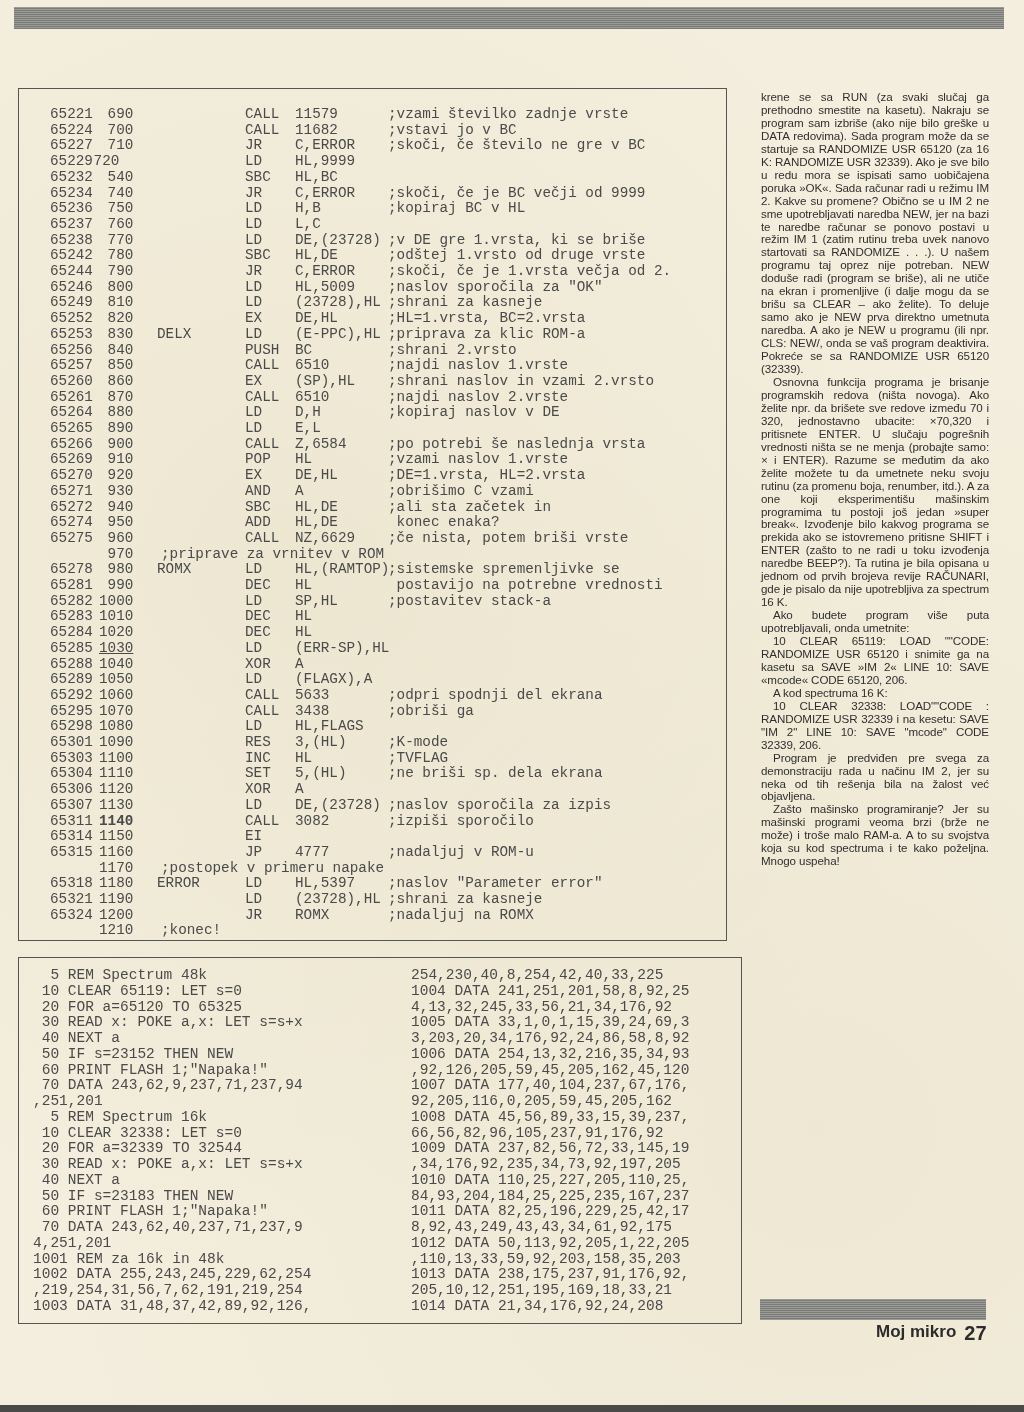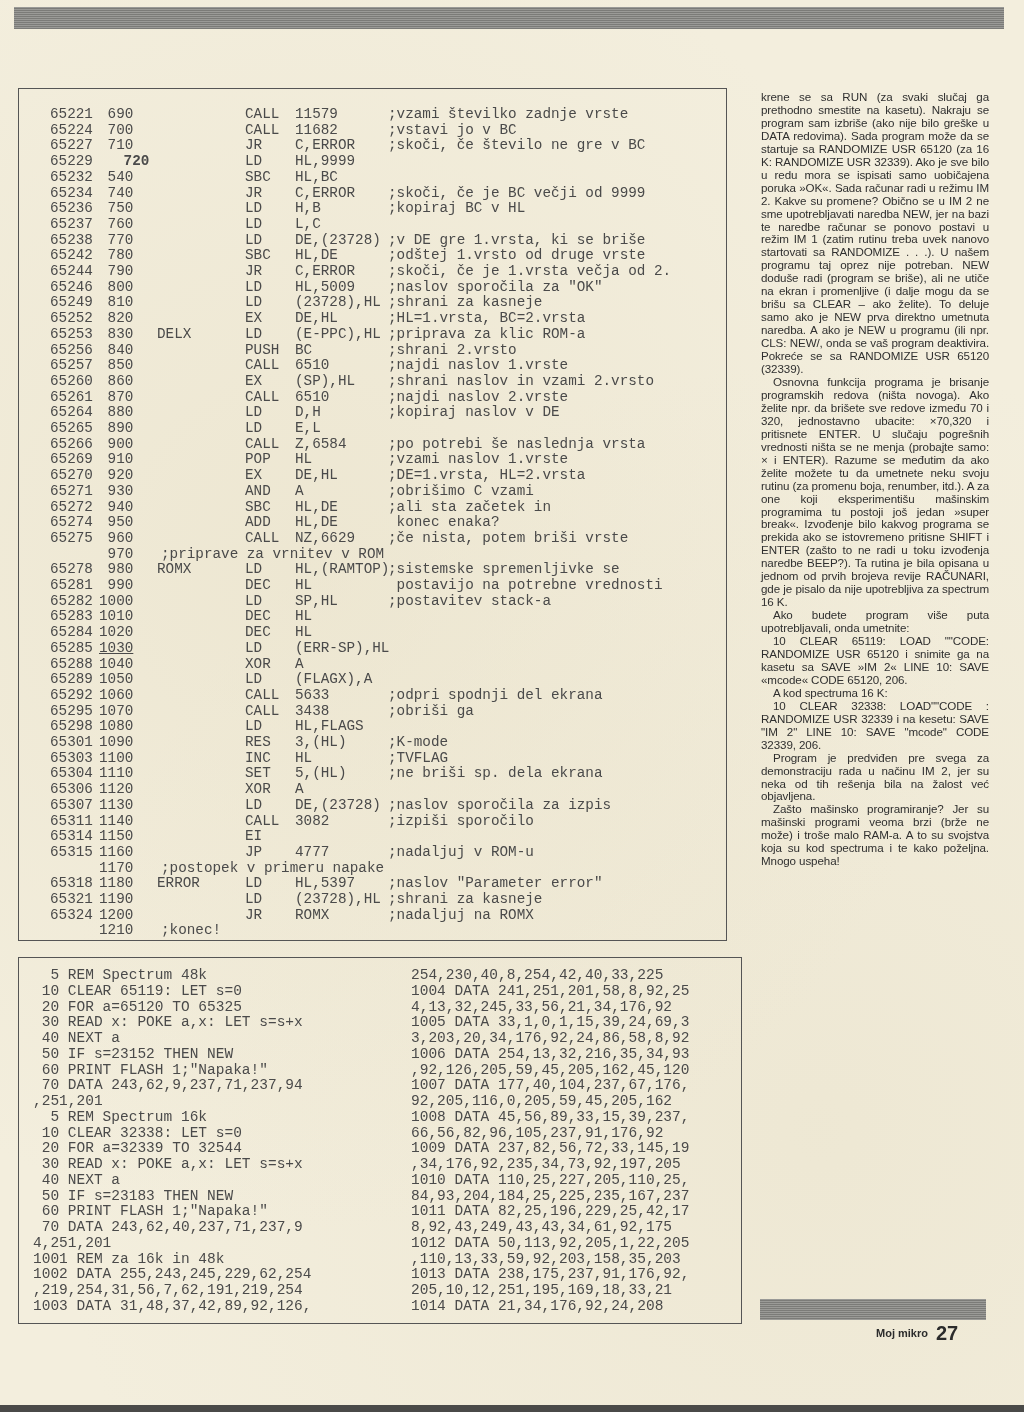--- a/index.html
+++ b/index.html
@@ -41,35 +41,35 @@
     font-family: "Liberation Sans", "DejaVu Sans", sans-serif;
     font-size: 11.6px; line-height: 12.95px; color: #2f2f2f;
     text-align: justify; letter-spacing: -0.1px;
   }
   #article p { margin: 0; }
   #article p.indent { text-indent: 12px; }
   #footer {
     position: absolute; left: 876px; top: 1322px; white-space: nowrap;
     font-family: "Liberation Sans", "DejaVu Sans", sans-serif; font-weight: bold; color: #2c2c2c;
   }
-  #footer .mag { font-size: 11px; vertical-align: 3px; }
+  #footer .mag { font-size: 17px; vertical-align: 3px; }
   #footer .page { font-size: 20px; margin-left: 8px; }
   #bottom-edge { position: absolute; left: 0; top: 1405px; width: 1024px; height: 7px; background: #4a4a48; }
 </style>
 </head>
 <body>
 
 <div id="top-bar" class="stripe-bar"></div>
 
 <div id="asm-box" class="box">
   <div id="asm-lines" class="mono">
       <div class="asm-line" style="top: 0px;"><span class="c-addr">65221</span><span class="c-line" style="left: 66px;"> 690</span><span class="c-label"></span><span class="c-op">CALL</span><span class="c-arg">11579</span><span class="c-comment">;vzami številko zadnje vrste</span></div>
       <div class="asm-line" style="top: 15.7px;"><span class="c-addr">65224</span><span class="c-line" style="left: 66px;"> 700</span><span class="c-label"></span><span class="c-op">CALL</span><span class="c-arg">11682</span><span class="c-comment">;vstavi jo v BC</span></div>
       <div class="asm-line" style="top: 31.4px;"><span class="c-addr">65227</span><span class="c-line" style="left: 66px;"> 710</span><span class="c-label"></span><span class="c-op">JR</span><span class="c-arg">C,ERROR</span><span class="c-comment">;skoči, če število ne gre v BC</span></div>
-      <div class="asm-line" style="top: 47.1px;"><span class="c-addr">65229</span><span class="c-line" style="left: 82px; font-weight: bold;"> 720</span><span class="c-label"></span><span class="c-op">LD</span><span class="c-arg">HL,9999</span><span class="c-comment"></span></div>
+      <div class="asm-line" style="top: 47.1px;"><span class="c-addr">65229</span><span class="c-line" style="left: 52px;"> 720</span><span class="c-label"></span><span class="c-op">LD</span><span class="c-arg">HL,9999</span><span class="c-comment"></span></div>
       <div class="asm-line" style="top: 62.8px;"><span class="c-addr">65232</span><span class="c-line" style="left: 66px;"> 540</span><span class="c-label"></span><span class="c-op">SBC</span><span class="c-arg">HL,BC</span><span class="c-comment"></span></div>
       <div class="asm-line" style="top: 78.5px;"><span class="c-addr">65234</span><span class="c-line" style="left: 66px;"> 740</span><span class="c-label"></span><span class="c-op">JR</span><span class="c-arg">C,ERROR</span><span class="c-comment">;skoči, če je BC večji od 9999</span></div>
       <div class="asm-line" style="top: 94.2px;"><span class="c-addr">65236</span><span class="c-line" style="left: 66px;"> 750</span><span class="c-label"></span><span class="c-op">LD</span><span class="c-arg">H,B</span><span class="c-comment">;kopiraj BC v HL</span></div>
       <div class="asm-line" style="top: 109.9px;"><span class="c-addr">65237</span><span class="c-line" style="left: 66px;"> 760</span><span class="c-label"></span><span class="c-op">LD</span><span class="c-arg">L,C</span><span class="c-comment"></span></div>
       <div class="asm-line" style="top: 125.6px;"><span class="c-addr">65238</span><span class="c-line" style="left: 66px;"> 770</span><span class="c-label"></span><span class="c-op">LD</span><span class="c-arg">DE,(23728)</span><span class="c-comment">;v DE gre 1.vrsta, ki se briše</span></div>
       <div class="asm-line" style="top: 141.3px;"><span class="c-addr">65242</span><span class="c-line" style="left: 66px;"> 780</span><span class="c-label"></span><span class="c-op">SBC</span><span class="c-arg">HL,DE</span><span class="c-comment">;odštej 1.vrsto od druge vrste</span></div>
       <div class="asm-line" style="top: 157px;"><span class="c-addr">65244</span><span class="c-line" style="left: 66px;"> 790</span><span class="c-label"></span><span class="c-op">JR</span><span class="c-arg">C,ERROR</span><span class="c-comment">;skoči, če je 1.vrsta večja od 2.</span></div>
       <div class="asm-line" style="top: 172.7px;"><span class="c-addr">65246</span><span class="c-line" style="left: 66px;"> 800</span><span class="c-label"></span><span class="c-op">LD</span><span class="c-arg">HL,5009</span><span class="c-comment">;naslov sporočila za "OK"</span></div>
       <div class="asm-line" style="top: 188.4px;"><span class="c-addr">65249</span><span class="c-line" style="left: 66px;"> 810</span><span class="c-label"></span><span class="c-op">LD</span><span class="c-arg">(23728),HL</span><span class="c-comment">;shrani za kasneje</span></div>
       <div class="asm-line" style="top: 204.1px;"><span class="c-addr">65252</span><span class="c-line" style="left: 66px;"> 820</span><span class="c-label"></span><span class="c-op">EX</span><span class="c-arg">DE,HL</span><span class="c-comment">;HL=1.vrsta, BC=2.vrsta</span></div>
@@ -97,21 +97,21 @@
       <div class="asm-line" style="top: 549.5px;"><span class="c-addr">65288</span><span class="c-line" style="left: 66px;">1040</span><span class="c-label"></span><span class="c-op">XOR</span><span class="c-arg">A</span><span class="c-comment"></span></div>
       <div class="asm-line" style="top: 565.2px;"><span class="c-addr">65289</span><span class="c-line" style="left: 66px;">1050</span><span class="c-label"></span><span class="c-op">LD</span><span class="c-arg">(FLAGX),A</span><span class="c-comment"></span></div>
       <div class="asm-line" style="top: 580.9px;"><span class="c-addr">65292</span><span class="c-line" style="left: 66px;">1060</span><span class="c-label"></span><span class="c-op">CALL</span><span class="c-arg">5633</span><span class="c-comment">;odpri spodnji del ekrana</span></div>
       <div class="asm-line" style="top: 596.6px;"><span class="c-addr">65295</span><span class="c-line" style="left: 66px;">1070</span><span class="c-label"></span><span class="c-op">CALL</span><span class="c-arg">3438</span><span class="c-comment">;obriši ga</span></div>
       <div class="asm-line" style="top: 612.3px;"><span class="c-addr">65298</span><span class="c-line" style="left: 66px;">1080</span><span class="c-label"></span><span class="c-op">LD</span><span class="c-arg">HL,FLAGS</span><span class="c-comment"></span></div>
       <div class="asm-line" style="top: 628px;"><span class="c-addr">65301</span><span class="c-line" style="left: 66px;">1090</span><span class="c-label"></span><span class="c-op">RES</span><span class="c-arg">3,(HL)</span><span class="c-comment">;K-mode</span></div>
       <div class="asm-line" style="top: 643.7px;"><span class="c-addr">65303</span><span class="c-line" style="left: 66px;">1100</span><span class="c-label"></span><span class="c-op">INC</span><span class="c-arg">HL</span><span class="c-comment">;TVFLAG</span></div>
       <div class="asm-line" style="top: 659.4px;"><span class="c-addr">65304</span><span class="c-line" style="left: 66px;">1110</span><span class="c-label"></span><span class="c-op">SET</span><span class="c-arg">5,(HL)</span><span class="c-comment">;ne briši sp. dela ekrana</span></div>
       <div class="asm-line" style="top: 675.1px;"><span class="c-addr">65306</span><span class="c-line" style="left: 66px;">1120</span><span class="c-label"></span><span class="c-op">XOR</span><span class="c-arg">A</span><span class="c-comment"></span></div>
       <div class="asm-line" style="top: 690.8px;"><span class="c-addr">65307</span><span class="c-line" style="left: 66px;">1130</span><span class="c-label"></span><span class="c-op">LD</span><span class="c-arg">DE,(23728)</span><span class="c-comment">;naslov sporočila za izpis</span></div>
-      <div class="asm-line" style="top: 706.5px;"><span class="c-addr">65311</span><span class="c-line" style="left: 66px;">1140</span><span class="c-label"></span><span class="c-op">CALL</span><span class="c-arg">3082</span><span class="c-comment">;izpiši sporočilo</span></div>
+      <div class="asm-line" style="top: 706.5px;"><span class="c-addr">65311</span><span class="c-line" style="left: 66px; font-weight: bold;">1140</span><span class="c-label"></span><span class="c-op">CALL</span><span class="c-arg">3082</span><span class="c-comment">;izpiši sporočilo</span></div>
       <div class="asm-line" style="top: 722.2px;"><span class="c-addr">65314</span><span class="c-line" style="left: 66px;">1150</span><span class="c-label"></span><span class="c-op">EI</span><span class="c-arg"></span><span class="c-comment"></span></div>
       <div class="asm-line" style="top: 737.9px;"><span class="c-addr">65315</span><span class="c-line" style="left: 66px;">1160</span><span class="c-label"></span><span class="c-op">JP</span><span class="c-arg">4777</span><span class="c-comment">;nadaljuj v ROM-u</span></div>
       <div class="asm-line" style="top: 753.6px;"><span class="c-addr"></span><span class="c-line" style="left: 66px;">1170</span><span class="c-remark">;postopek v primeru napake</span></div>
       <div class="asm-line" style="top: 769.3px;"><span class="c-addr">65318</span><span class="c-line" style="left: 66px;">1180</span><span class="c-label">ERROR</span><span class="c-op">LD</span><span class="c-arg">HL,5397</span><span class="c-comment">;naslov "Parameter error"</span></div>
       <div class="asm-line" style="top: 785px;"><span class="c-addr">65321</span><span class="c-line" style="left: 66px;">1190</span><span class="c-label"></span><span class="c-op">LD</span><span class="c-arg">(23728),HL</span><span class="c-comment">;shrani za kasneje</span></div>
       <div class="asm-line" style="top: 800.7px;"><span class="c-addr">65324</span><span class="c-line" style="left: 66px;">1200</span><span class="c-label"></span><span class="c-op">JR</span><span class="c-arg">ROMX</span><span class="c-comment">;nadaljuj na ROMX</span></div>
       <div class="asm-line" style="top: 816.4px;"><span class="c-addr"></span><span class="c-line" style="left: 66px;">1210</span><span class="c-remark">;konec!</span></div>
     </div>
 </div>
 

